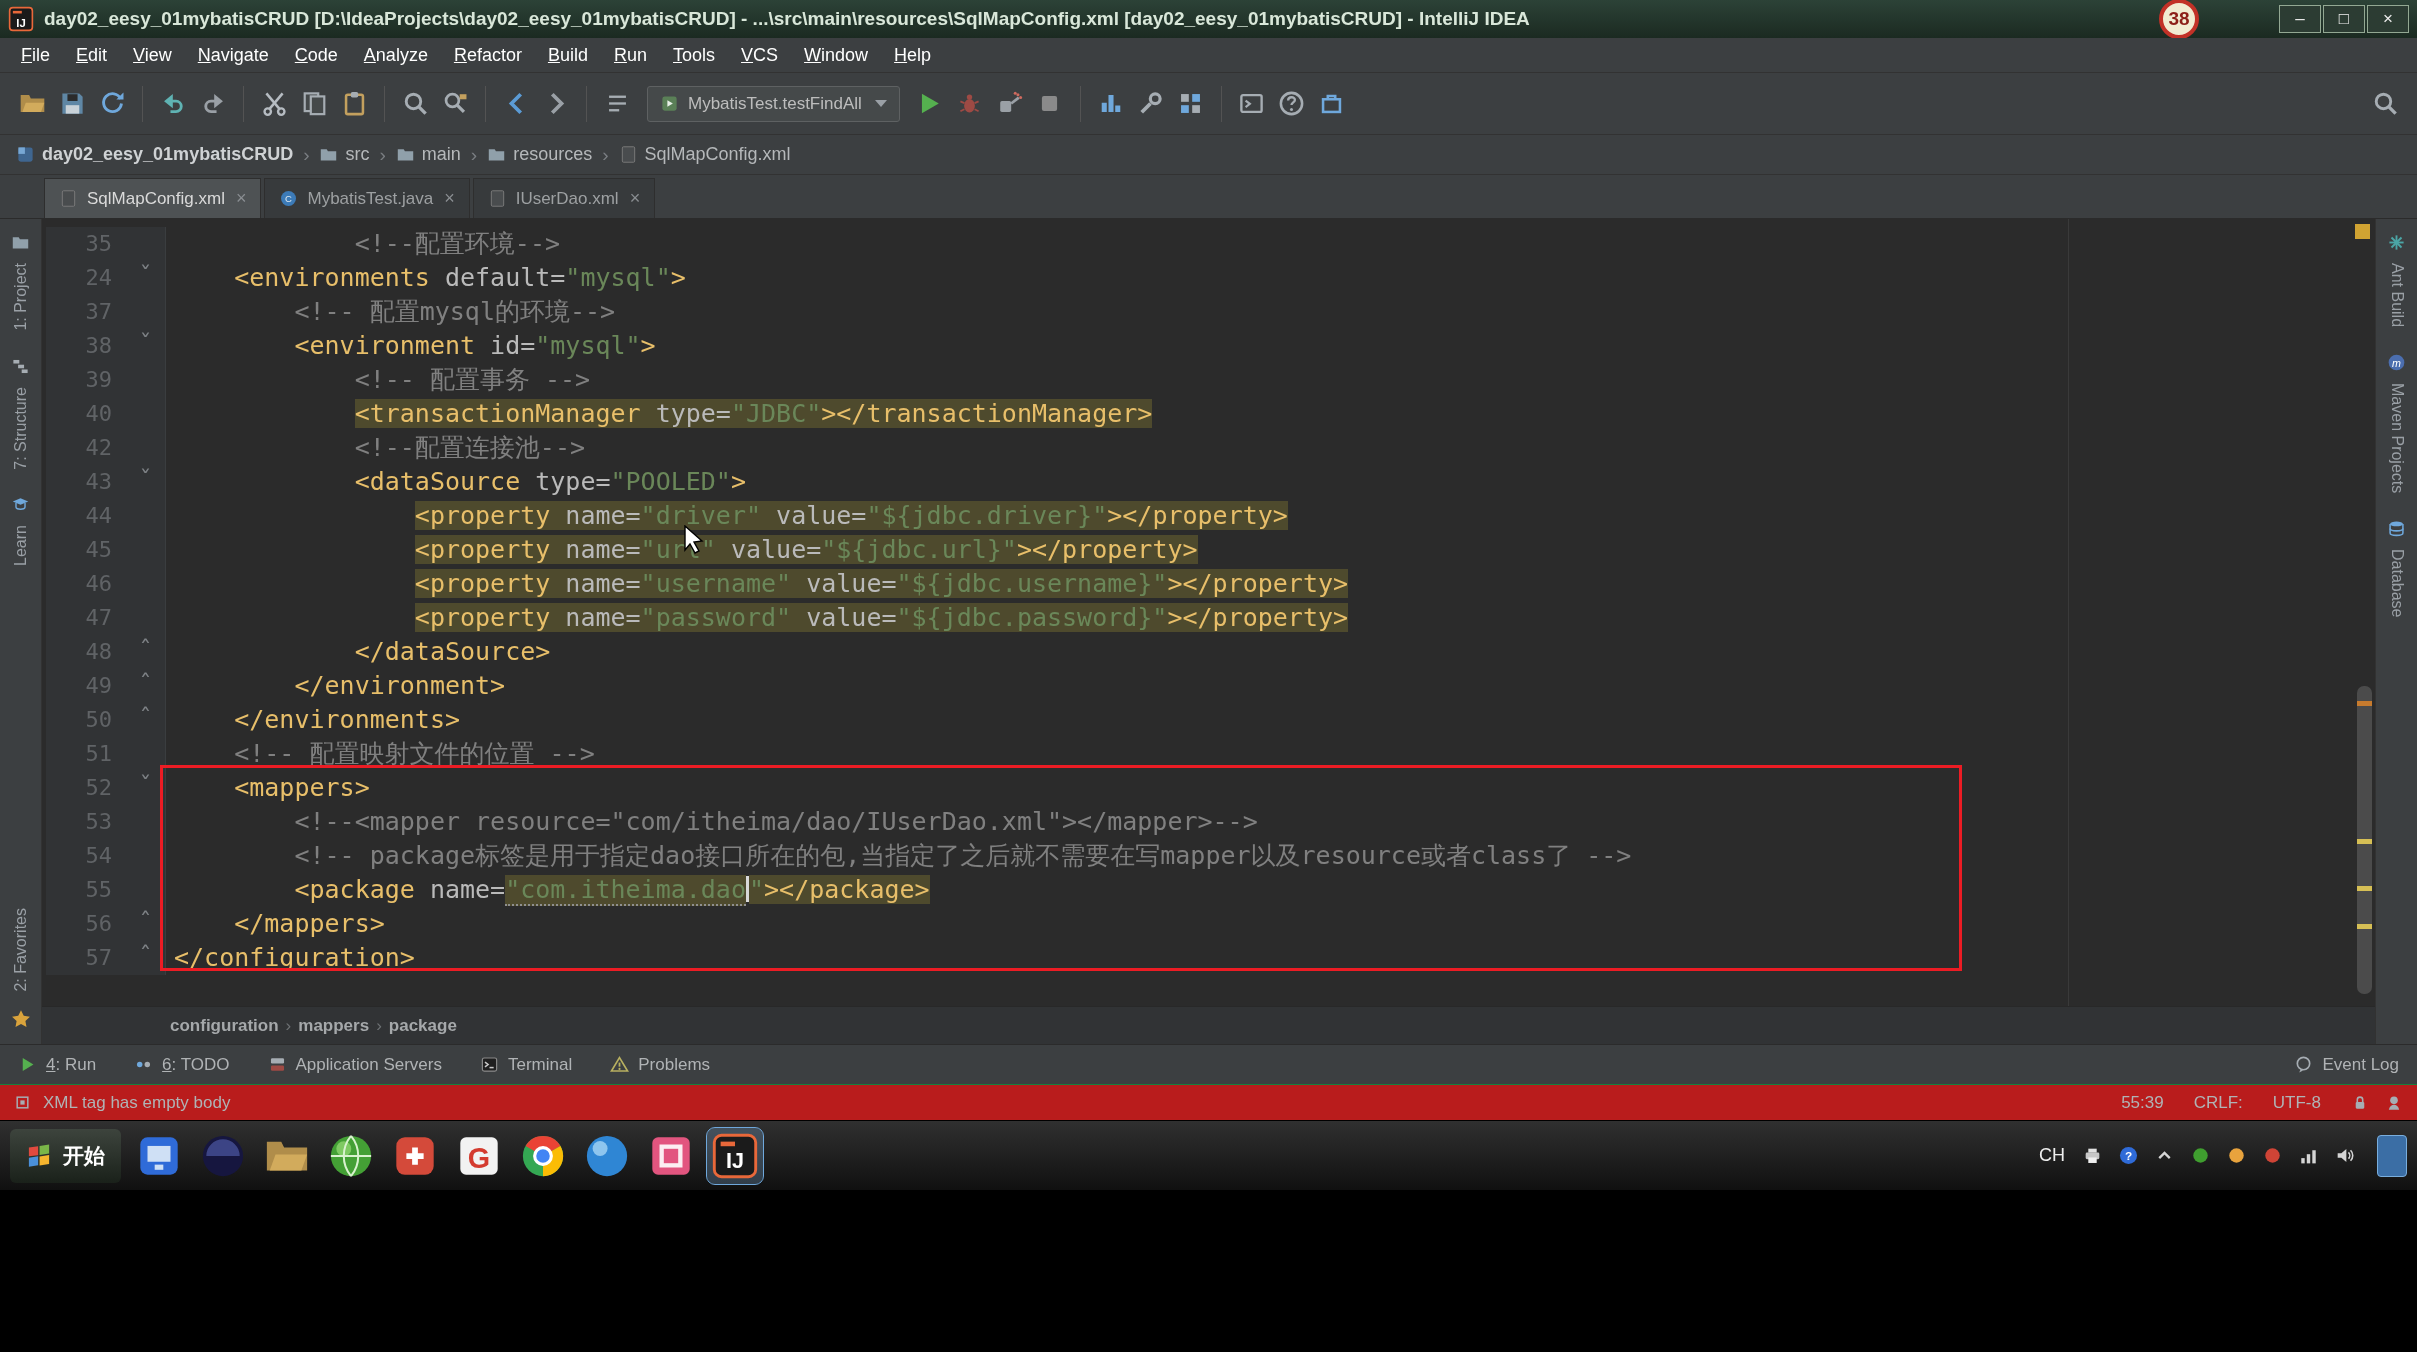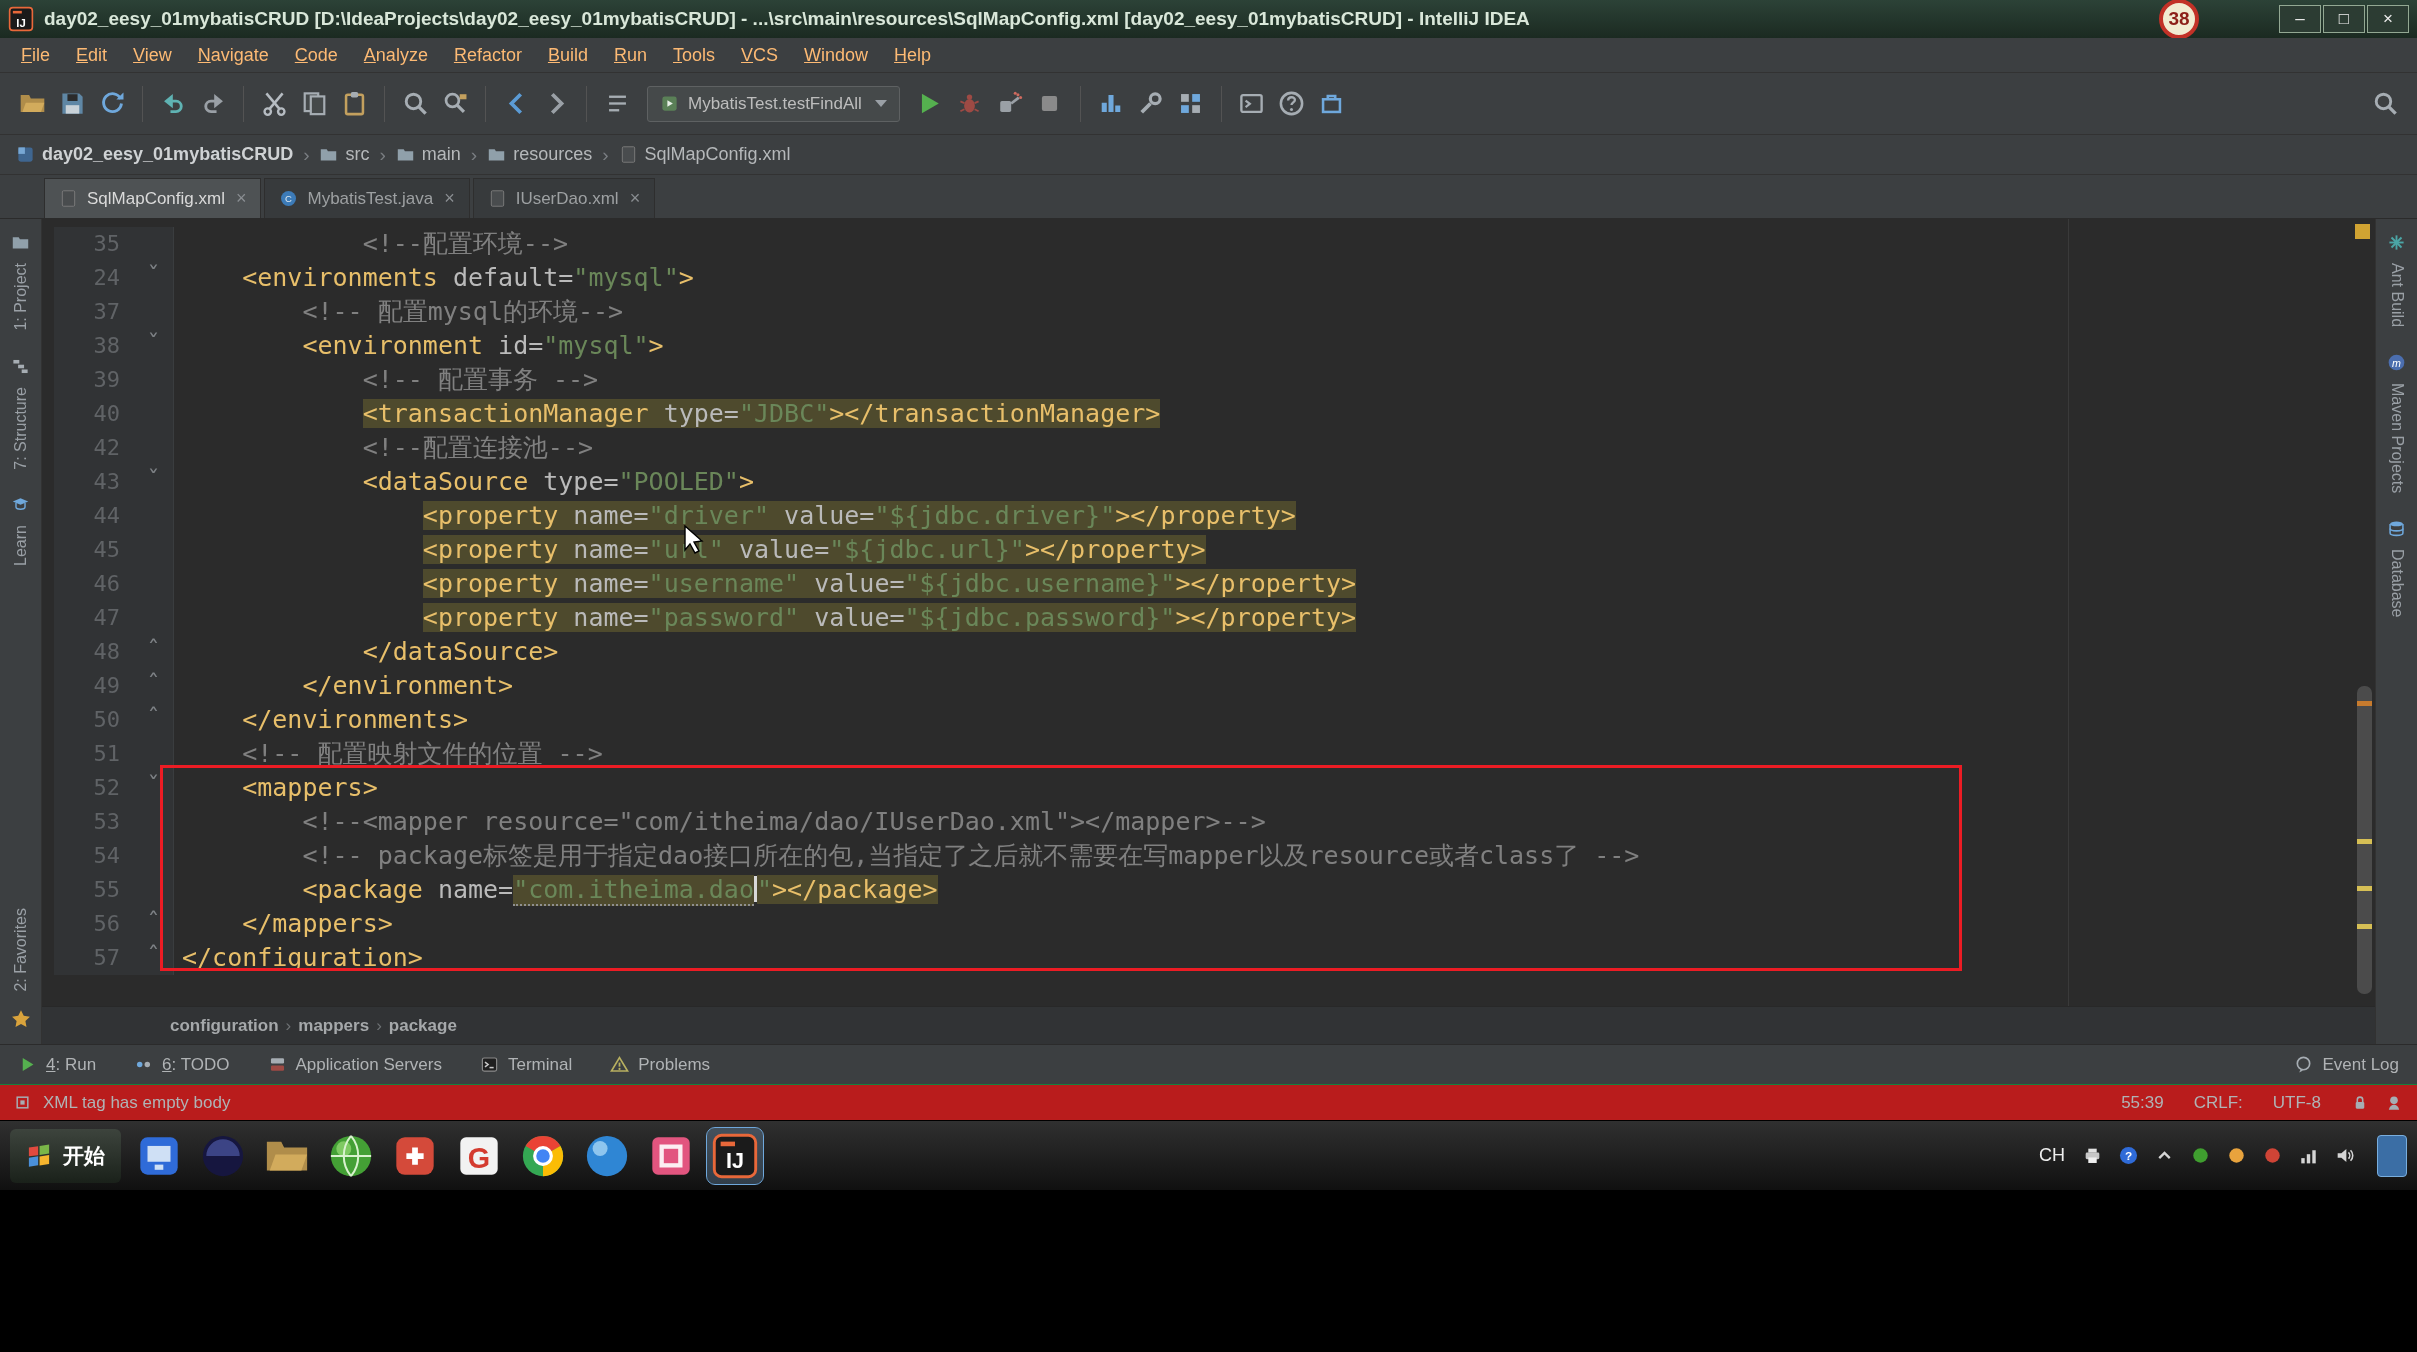--- a/index.html
+++ b/index.html
@@ -11,21 +11,21 @@
   .titlebar{height:38px;flex:0 0 38px;background:linear-gradient(#2c4237,#1b2a21);display:flex;align-items:center;padding:0 8px;gap:10px}
   .titlebar .logo{width:26px;height:26px;flex:0 0 26px}
   .logo svg{width:26px;height:26px}
   .title-text{flex:1;color:#d9e7d9;font-weight:bold;font-size:19px;white-space:nowrap;overflow:hidden;text-overflow:ellipsis}
   .rec-badge{width:40px;height:40px;flex:0 0 40px;border-radius:50%;background:#f2ecd2;border:4px solid #c23127;color:#8c1f18;font-weight:bold;font-size:19px;display:flex;align-items:center;justify-content:center;margin-right:70px}
   .winbtns{display:flex;gap:2px}
   .winbtn{width:42px;height:28px;border:1px solid #93a893;background:#2c3c33;color:#eee;font-size:17px;display:flex;align-items:center;justify-content:center}
 
   
   .menubar{height:35px;flex:0 0 35px;background:#3c3f41;display:flex;align-items:center;padding-left:8px;border-bottom:1px solid #323232}
-  .menu-item{padding:0 13px;color:#fdba74;font-size:18px;line-height:35px;cursor:default}
+  .menu-item{padding:0 13px;color:#ffffff;font-size:18px;line-height:35px;cursor:default}
   .menu-item u{text-decoration:underline}
 
   
   .toolbar{height:62px;flex:0 0 62px;background:#3c3f41;display:flex;align-items:center;padding:0 12px;border-bottom:1px solid #323232}
   .tbtn{width:40px;height:40px;border-radius:3px;display:flex;align-items:center;justify-content:center}
   .tbtn svg{width:27px;height:27px}
   .tsep{width:1px;height:36px;background:#535353;margin:0 10px}
   .runcombo{height:36px;margin:0 10px;border:1px solid #5e6162;background:#45494a;border-radius:3px;display:flex;align-items:center;gap:9px;padding:0 12px;color:#bdbdbd;font-size:17px}
   .runcombo .cicon svg{width:19px;height:19px;display:block}
   .combo-caret{width:0;height:0;border-left:6px solid transparent;border-right:6px solid transparent;border-top:7px solid #9aa0a6;margin-left:4px}
@@ -55,21 +55,21 @@
   .stripe-item svg{width:19px;height:19px}
   .stripe-left .vtext{writing-mode:vertical-rl;transform:rotate(180deg)}
   .stripe-right .vtext{writing-mode:vertical-rl}
   .stripe-spring{margin-top:auto}
   .stripe-corner{margin-top:16px}
   .stripe-corner svg{width:22px;height:22px}
 
   
   .editor-col{flex:1;display:flex;flex-direction:column;min-width:0}
   .editor{flex:1;position:relative;overflow:hidden;background:#2b2b2b}
-  .code-lines{position:absolute;left:12px;top:0;right:22px;padding-top:8px;font-family:"DejaVu Sans Mono",monospace;font-size:25px;line-height:34px}
+  .code-lines{position:absolute;left:4px;top:0;right:22px;padding-top:8px;font-family:"DejaVu Sans Mono",monospace;font-size:25px;line-height:34px}
   .line{display:flex;height:34px;white-space:pre}
   .ln{width:80px;flex:0 0 80px;text-align:right;color:#606366;background:#313335;padding-right:14px;font-size:22px}
   .fold{width:40px;flex:0 0 40px;background:#313335;border-right:1px solid #3a3d3f;color:#7d8185;text-align:center;font-size:24px;line-height:30px}
   .code{flex:1;padding-left:8px;color:#a9b7c6}
   .c-tag{color:#e8bf6a}.c-attr{color:#bababa}.c-val{color:#6a8759}.c-com{color:#808080}.c-txt{color:#a9b7c6}
   .hl{background:#4e4a2d}
   .und{border-bottom:2px dotted #8f8f8f}
   .caret{display:inline-block;width:3px;height:26px;background:#d8d8d8;vertical-align:-4px}
 
   .annotation{position:absolute;left:118px;top:546px;width:1802px;height:206px;border:3px solid #ec1c24;pointer-events:none}

